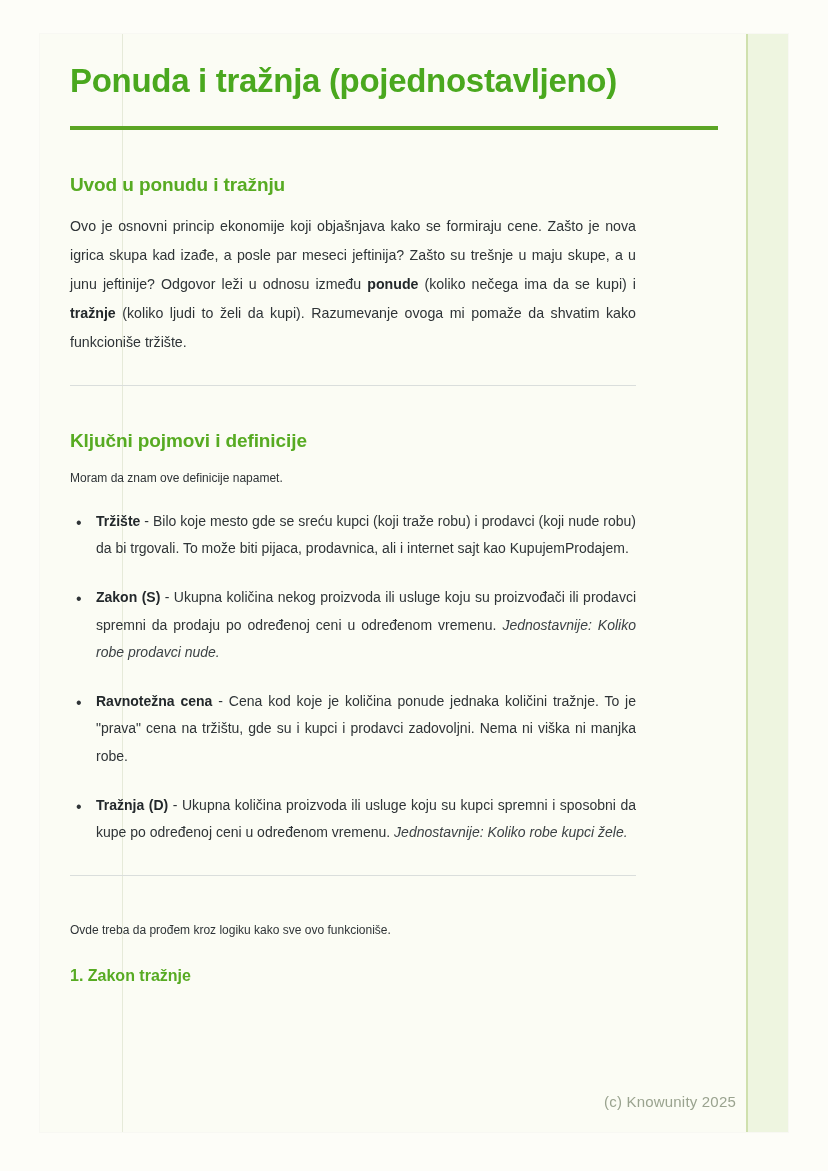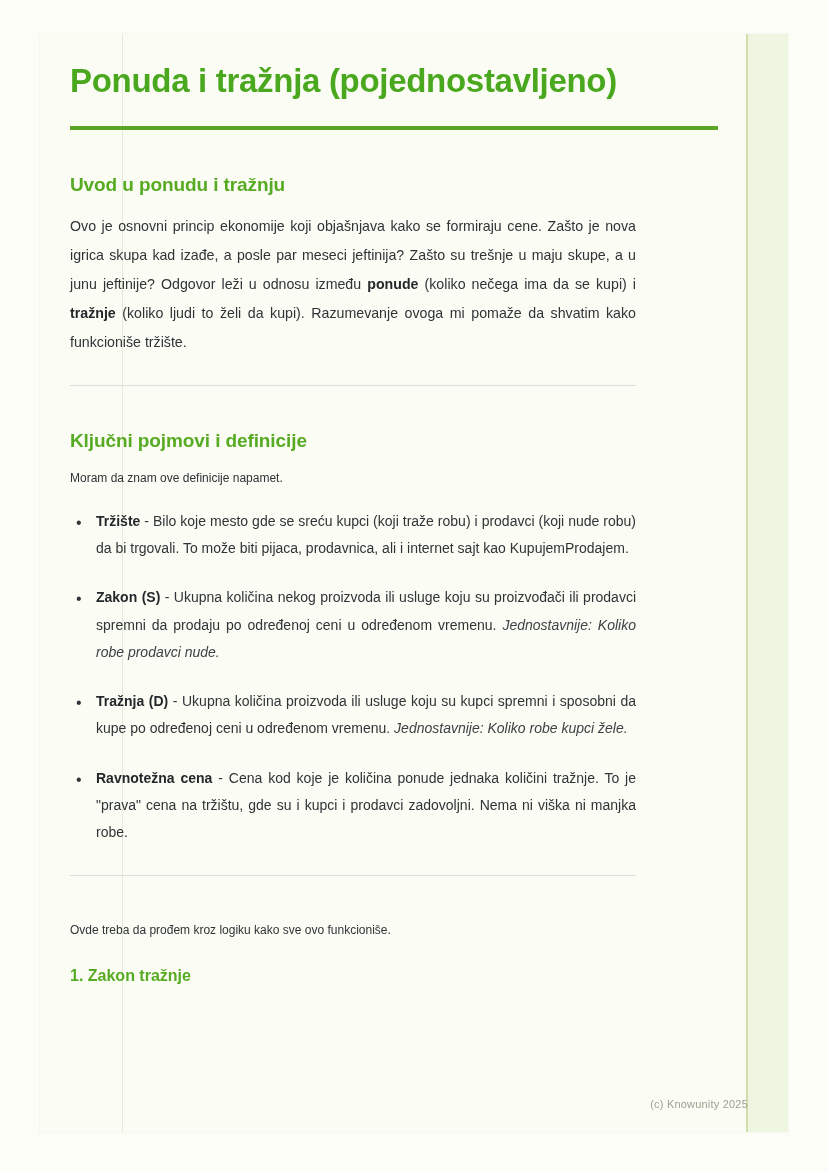--- a/index.html
+++ b/index.html
@@ -125,23 +125,23 @@
     color: #2f3437;
   }
   h3.subsection {
     margin: 26px 0 0 0;
     font-size: 16px;
     font-weight: bold;
     color: #57ab22;
   }
   .footer-note {
     position: absolute;
-    right: 40px;
+    right: 52px;
     bottom: 22px;
-    font-size: 11px;
+    font-size: 15px;
     color: #9aa38f;
     letter-spacing: 0.2px;
   }
 </style>
 </head>
 <body>
 
 <div class="page">
   <div class="sheet">
     <div class="right-band"></div>
@@ -158,22 +158,22 @@
       </div>
 
       <div class="divider"></div>
 
       <div class="sec-gap-2">
         <h2 class="section">Ključni pojmovi i definicije</h2>
         <p class="lead">Moram da znam ove definicije napamet.</p>
         <ul class="defs">
           <li><b>Tržište</b> - Bilo koje mesto gde se sreću kupci (koji traže robu) i prodavci (koji nude robu) da bi trgovali. To može biti pijaca, prodavnica, ali i internet sajt kao KupujemProdajem.</li>
           <li><b>Zakon (S)</b> - Ukupna količina nekog proizvoda ili usluge koju su proizvođači ili prodavci spremni da prodaju po određenoj ceni u određenom vremenu. <i>Jednostavnije: Koliko robe prodavci nude.</i></li>
+          <li><b>Ravnotežna cena</b> - Cena kod koje je količina ponude jednaka količini tražnje. To je "prava" cena na tržištu, gde su i kupci i prodavci zadovoljni. Nema ni viška ni manjka robe.</li>
           <li><b>Tražnja (D)</b> - Ukupna količina proizvoda ili usluge koju su kupci spremni i sposobni da kupe po određenoj ceni u određenom vremenu. <i>Jednostavnije: Koliko robe kupci žele.</i></li>
-          <li><b>Ravnotežna cena</b> - Cena kod koje je količina ponude jednaka količini tražnje. To je "prava" cena na tržištu, gde su i kupci i prodavci zadovoljni. Nema ni viška ni manjka robe.</li>
         </ul>
       </div>
 
       <div class="divider"></div>
 
       <div class="sec-gap-2">
         <p class="lead">Ovde treba da prođem kroz logiku kako sve ovo funkcioniše.</p>
         <h3 class="subsection">1. Zakon tražnje</h3>
       </div>
 

